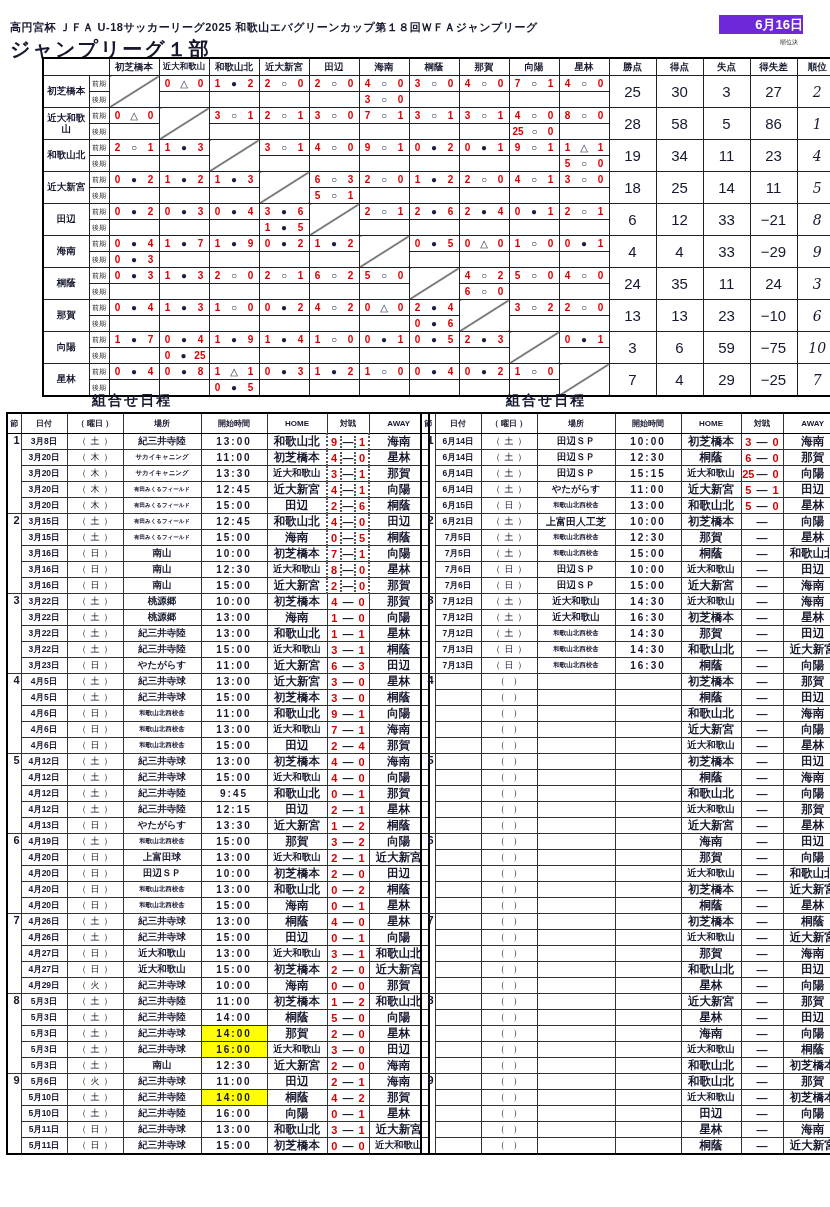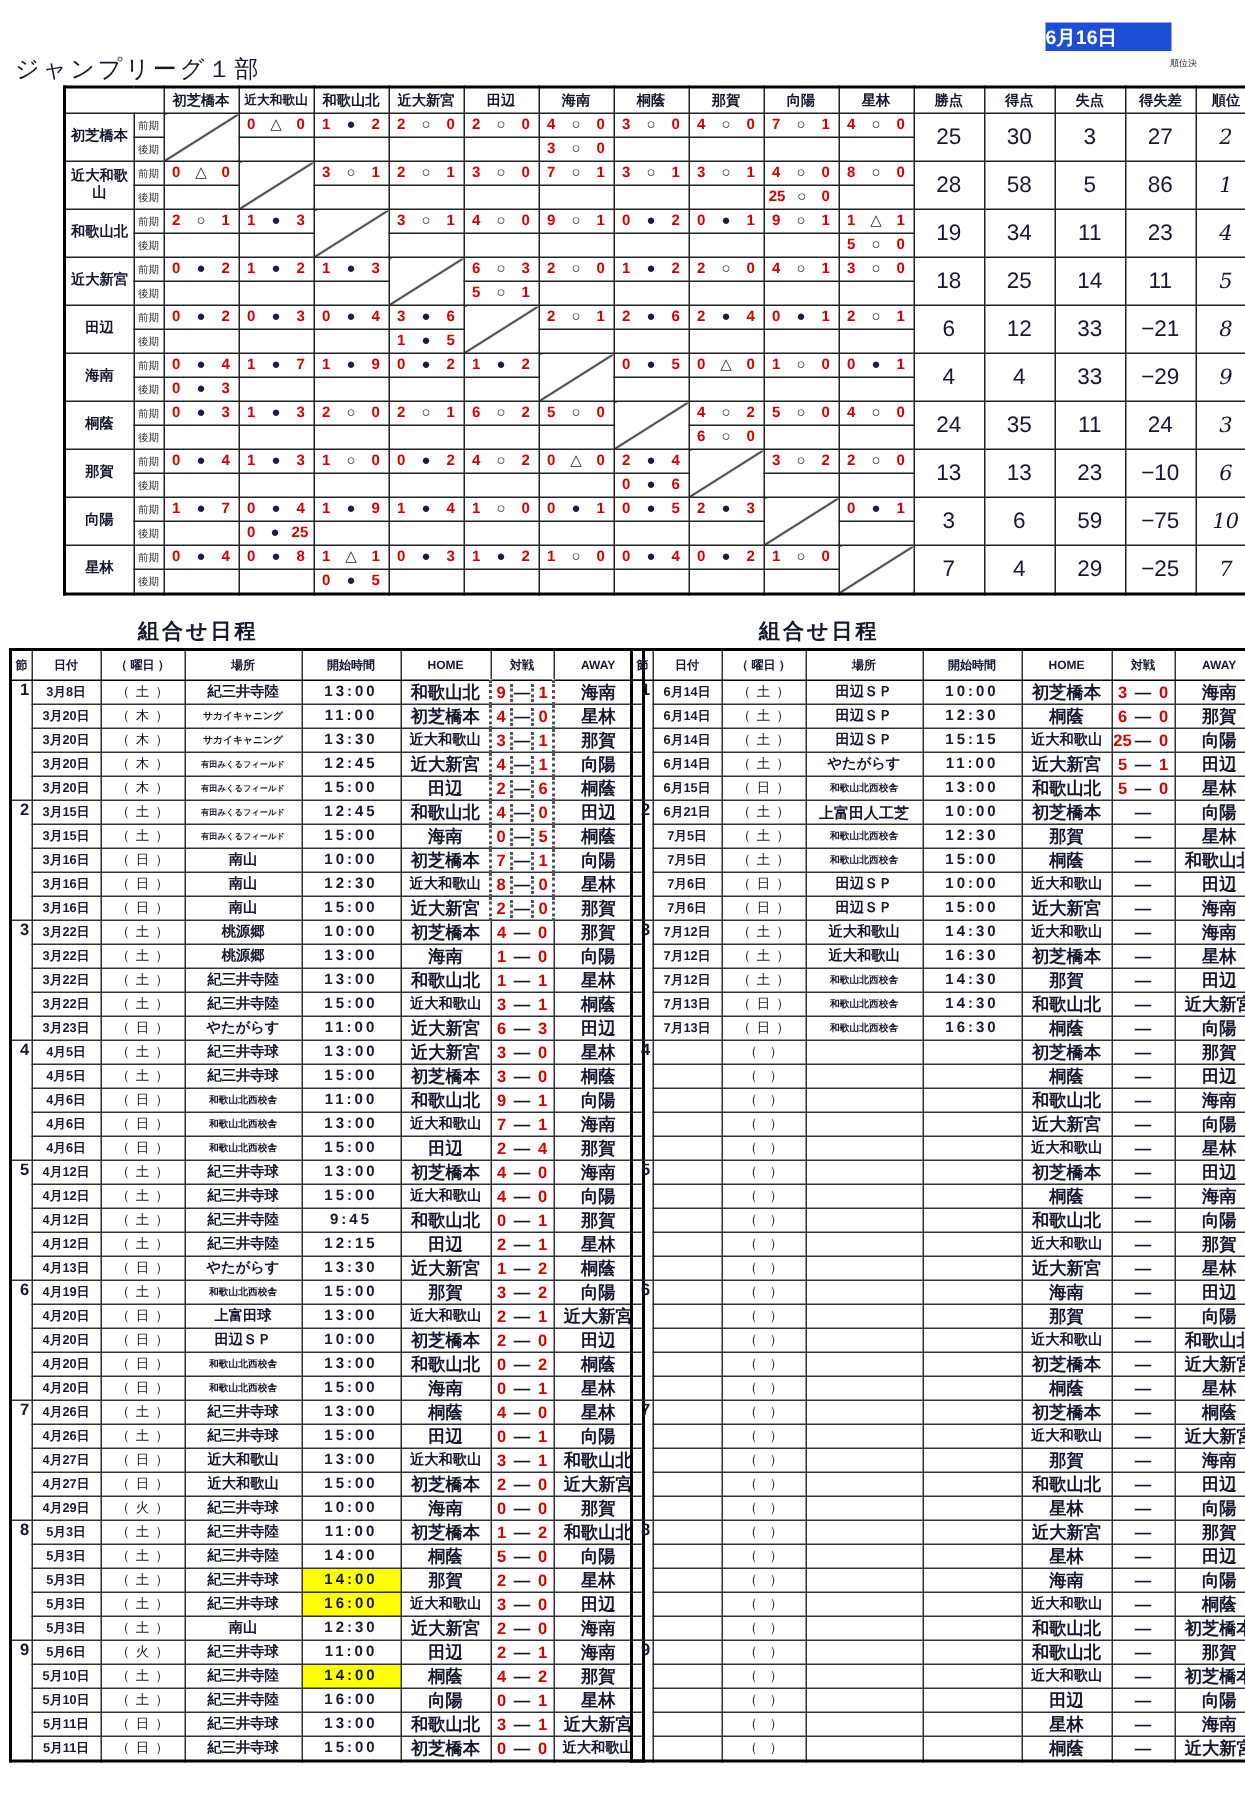--- a/index.html
+++ b/index.html
@@ -1,41 +1,41 @@
 <!DOCTYPE html>
 <html><head>
 <meta charset="utf-8">
 <style>
   html,body{margin:0;padding:0;background:#fff;}
   #page{position:relative;width:830px;height:1207px;background:#fff;overflow:hidden;
         font-family:"Liberation Sans",sans-serif;color:#15182e;}
   .title{position:absolute;left:10px;top:20px;font-size:11px;font-weight:bold;letter-spacing:.5px;}
-  .badge{position:absolute;right:49px;top:15px;width:84px;height:19px;background:#1d4ed8;color:#fff;
-         font-size:13px;font-weight:bold;text-align:left;line-height:19px;}
+  .badge{position:absolute;right:27px;top:15px;width:84px;height:19px;background:#6d28d9;color:#fff;
+         font-size:13px;font-weight:bold;text-align:right;line-height:19px;}
   .note{position:absolute;right:32px;top:38px;font-size:6px;color:#222;}
-  .subtitle{position:absolute;left:10px;top:36px;font-size:16px;font-weight:normal;letter-spacing:2px;text-align:right;}
+  .subtitle{position:absolute;left:10px;top:36px;font-size:20px;font-weight:bold;letter-spacing:2px;text-align:right;}
   
   #matrix-table{position:absolute;left:42px;top:57px;border-collapse:collapse;table-layout:fixed;width:788px;}
   #matrix-table th,#matrix-table td{border:1px solid #222;padding:0;height:15px;overflow:hidden;}
   #matrix-table{border:2px solid #000;}
   #matrix-table thead th{font-size:9.5px;font-weight:600;height:16px;}
   #matrix-table thead th.t5{font-size:8.5px;}
   #matrix-table th.team{font-size:9.5px;font-weight:600;line-height:1.1;}
   #matrix-table th.period{font-size:7px;font-weight:normal;color:#333;}
   td.match{vertical-align:middle;}
   td.match .in{display:flex;align-items:center;justify-content:space-between;padding:0 3px;}
   td.match .n{color:#d70000;font-size:10px;font-weight:bold;min-width:10px;text-align:center;}
   td.match .y{color:#1c2040;font-size:10px;line-height:1;}
   td.diag{background:linear-gradient(to bottom right,transparent calc(50% - 1px),#000 50%,transparent calc(50% + 1px));}
   td.stat{font-size:15px;text-align:center;border-left:1px solid #222;}
   td.stat.first{border-left:2px solid #000;}
   th.stath.first{border-left:2px solid #000;}
   td.rank{font-style:italic;font-family:"DejaVu Serif",serif;font-size:14px;}
   
-  .sched{position:absolute;top:412px;width:406px;}
+  .sched{position:absolute;top:392px;width:406px;}
   #sched-left{left:6px;} #sched-right{left:420px;}
   .sched h2{margin:0 0 2px 86px;font-size:14px;font-weight:bold;letter-spacing:2px;}
   .sched table{border-collapse:collapse;table-layout:fixed;width:404px;border:2px solid #000;}
   .sched th,.sched td{border:1px solid #333;padding:0;height:15px;white-space:nowrap;overflow:hidden;text-align:center;vertical-align:middle;}
   .sched thead th{font-size:8px;font-weight:600;height:19px;border-bottom:1.5px solid #000;}
   tr.sec-top td,tr.sec-top th{border-top:1.8px solid #000;}
   th.secno{font-size:11px;font-weight:bold;vertical-align:top;text-align:right;padding-right:1px;}
   td.date{font-size:8.5px;font-weight:600;}
   td.day{font-size:9px;}
   td.day .p{color:#222;margin:0 4px;}
@@ -50,20 +50,21 @@
   td.vs .sc{color:#d70000;font-weight:bold;}
   td.vs .ds{color:#15182e;font-weight:bold;}
   td.vs.dashed .in span{border-left:2px dotted #555;}
   td.vs.dashed .in span:first-child{border-left:none;}
   td.vs.dashed{border-left:2px dotted #555;border-right:2px dotted #555;}
 </style>
 </head>
 <body>
 
 <div id="page">
+  <div class="title">高円宮杯 ＪＦＡ U-18サッカーリーグ2025 和歌山エバグリーンカップ第１８回ＷＦＡジャンプリーグ</div>
   <div class="badge">6月16日</div>
   <div class="note">順位決</div>
   <div class="subtitle">ジャンプリーグ１部</div>
 
   <table id="matrix-table">
       <colgroup>
         <col style="width: 46px;">
         <col style="width: 20px;">
         <col style="width: 50px;">
         <col style="width: 50px;">

